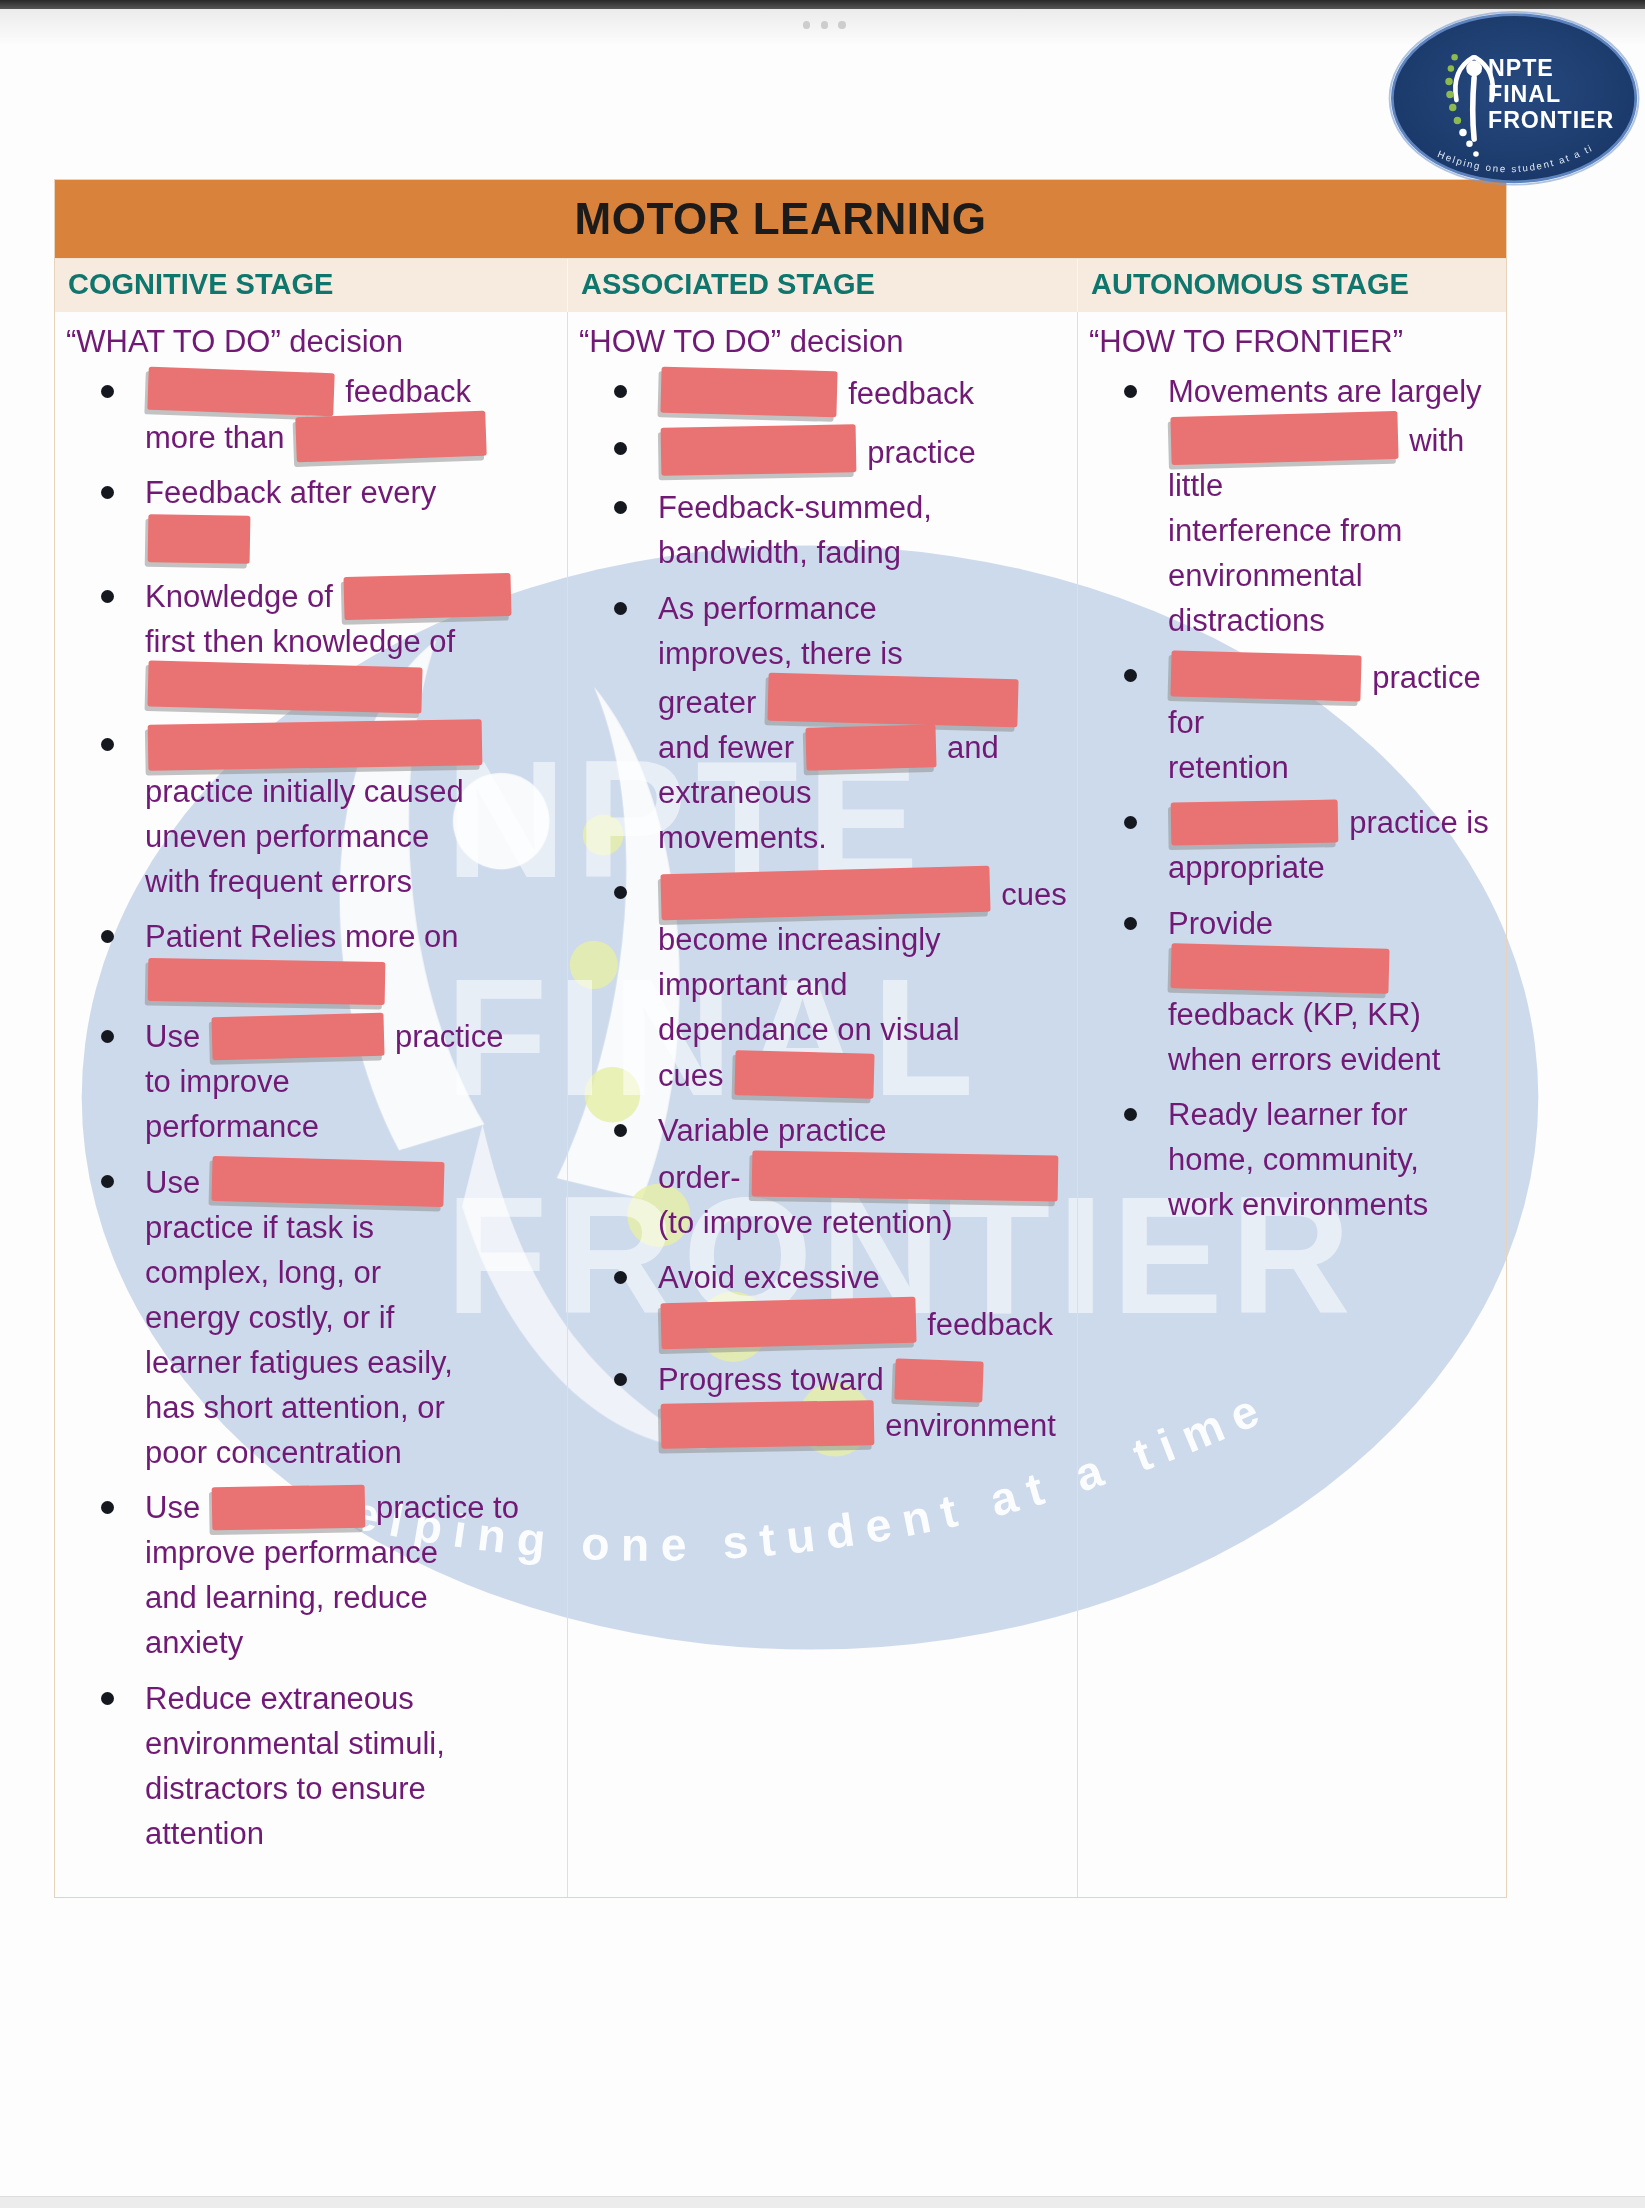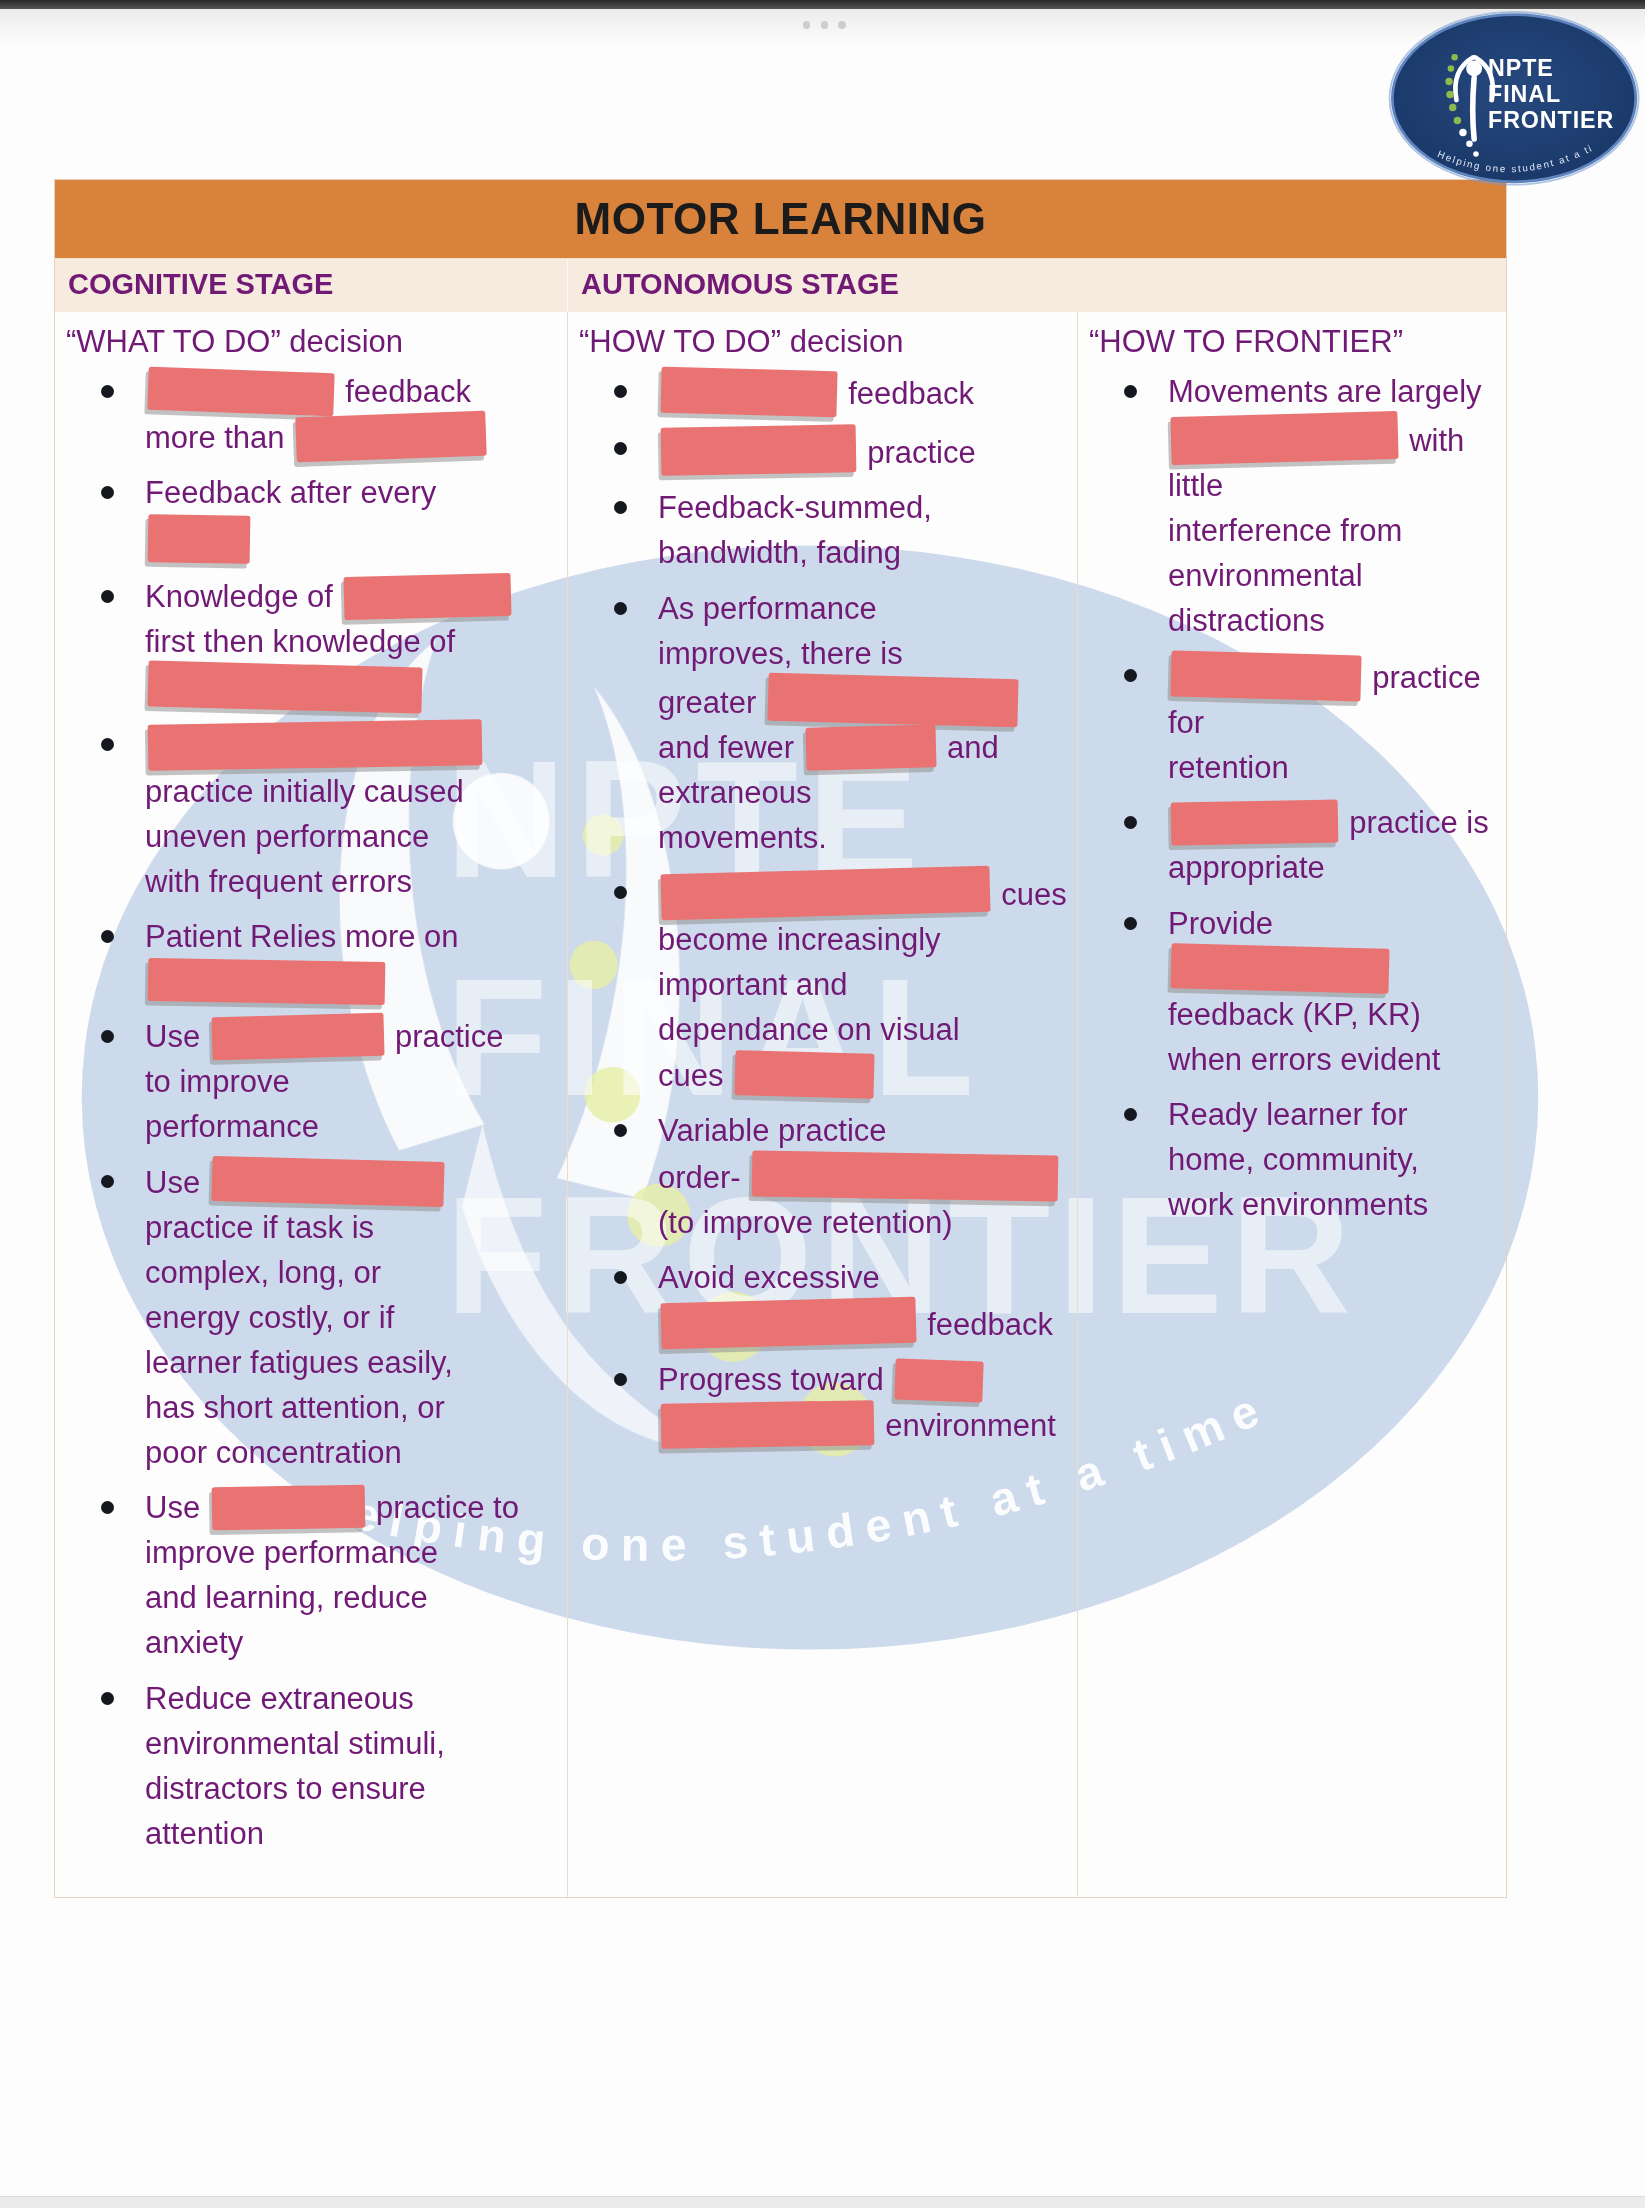--- a/index.html
+++ b/index.html
@@ -19,21 +19,21 @@
   .wm{position:absolute;left:0;top:0;z-index:1}
   .logo{position:absolute;left:1384px;top:9.3px;z-index:5}
 
   .sheet{position:absolute;left:54px;top:179px;width:1453px;height:1719px;z-index:3;
     border:1.9px solid #e7d2bc;box-sizing:border-box;display:flex;flex-direction:column;background:transparent}
   .title-row{height:78px;background:var(--accent,#d8823c);display:flex;align-items:center;
     justify-content:center;border-bottom:1.9px solid #f2e2d2;flex:0 0 auto}
   .title-row h1{margin:0;font-size:44px;font-weight:bold;color:#1b1b1b;letter-spacing:0.5px}
   .hdr-row{height:53px;background:var(--header_bg,#f7eade);display:flex;flex:0 0 auto}
   .hcell{box-sizing:border-box;padding:9.3px 0 0 13px;font-size:29px;font-weight:bold;
-    color:#701a75;border-right:1.9px solid #fdf6ee}
+    color:#0f766e;border-right:1.9px solid #fdf6ee}
   .body-row{flex:1;display:flex}
   .bcell{box-sizing:border-box;padding:6.5px 7.4px 9.3px 11px;font-size:31px;line-height:45px;
     color:#701a75;border-right:1.9px solid #eedbc8}
   .c0{width:513px}.c1{width:510px}.c2{width:478px;flex:1;border-right:none !important}
   .subtitle{white-space:pre-wrap}
   .bcell ul{list-style:none;margin:5.6px 0 0 0;padding:0}
   .bcell li{position:relative;padding-left:79px;margin-bottom:10.2px;white-space:pre-wrap}
   .bcell li::before{content:"";position:absolute;left:35px;top:16px;width:13px;height:13px;
     border-radius:50%;background:#15181f}
   .redact{display:inline-block;vertical-align:-11px;background:var(--redaction,#e97272);
@@ -76,20 +76,21 @@
     <textPath href="#wm-arc" startOffset="0" textLength="1060">Helping one student at a time</textPath>
   </text>
 </svg>
 
 <div class="sheet">
   <div class="title-row">
     <h1>MOTOR LEARNING</h1>
   </div>
   <div class="hdr-row">
       <div class="hcell c0">COGNITIVE STAGE</div>
+      <div class="hcell c1">ASSOCIATED STAGE</div>
       <div class="hcell c2">AUTONOMOUS STAGE</div>
     </div>
   <div class="body-row">
       <div class="bcell c0">
         <div class="subtitle">“WHAT TO DO” decision</div>
         <ul>
           <li><span class="redact" style="width: 186px; height: 43px; transform: rotate(2deg);"></span> feedback
 more than <span class="redact" style="width: 190px; height: 45px; transform: rotate(-2deg);"></span></li>
           <li>Feedback after every
 <span class="redact" style="width: 102px; height: 48px; transform: rotate(1deg);"></span></li>

